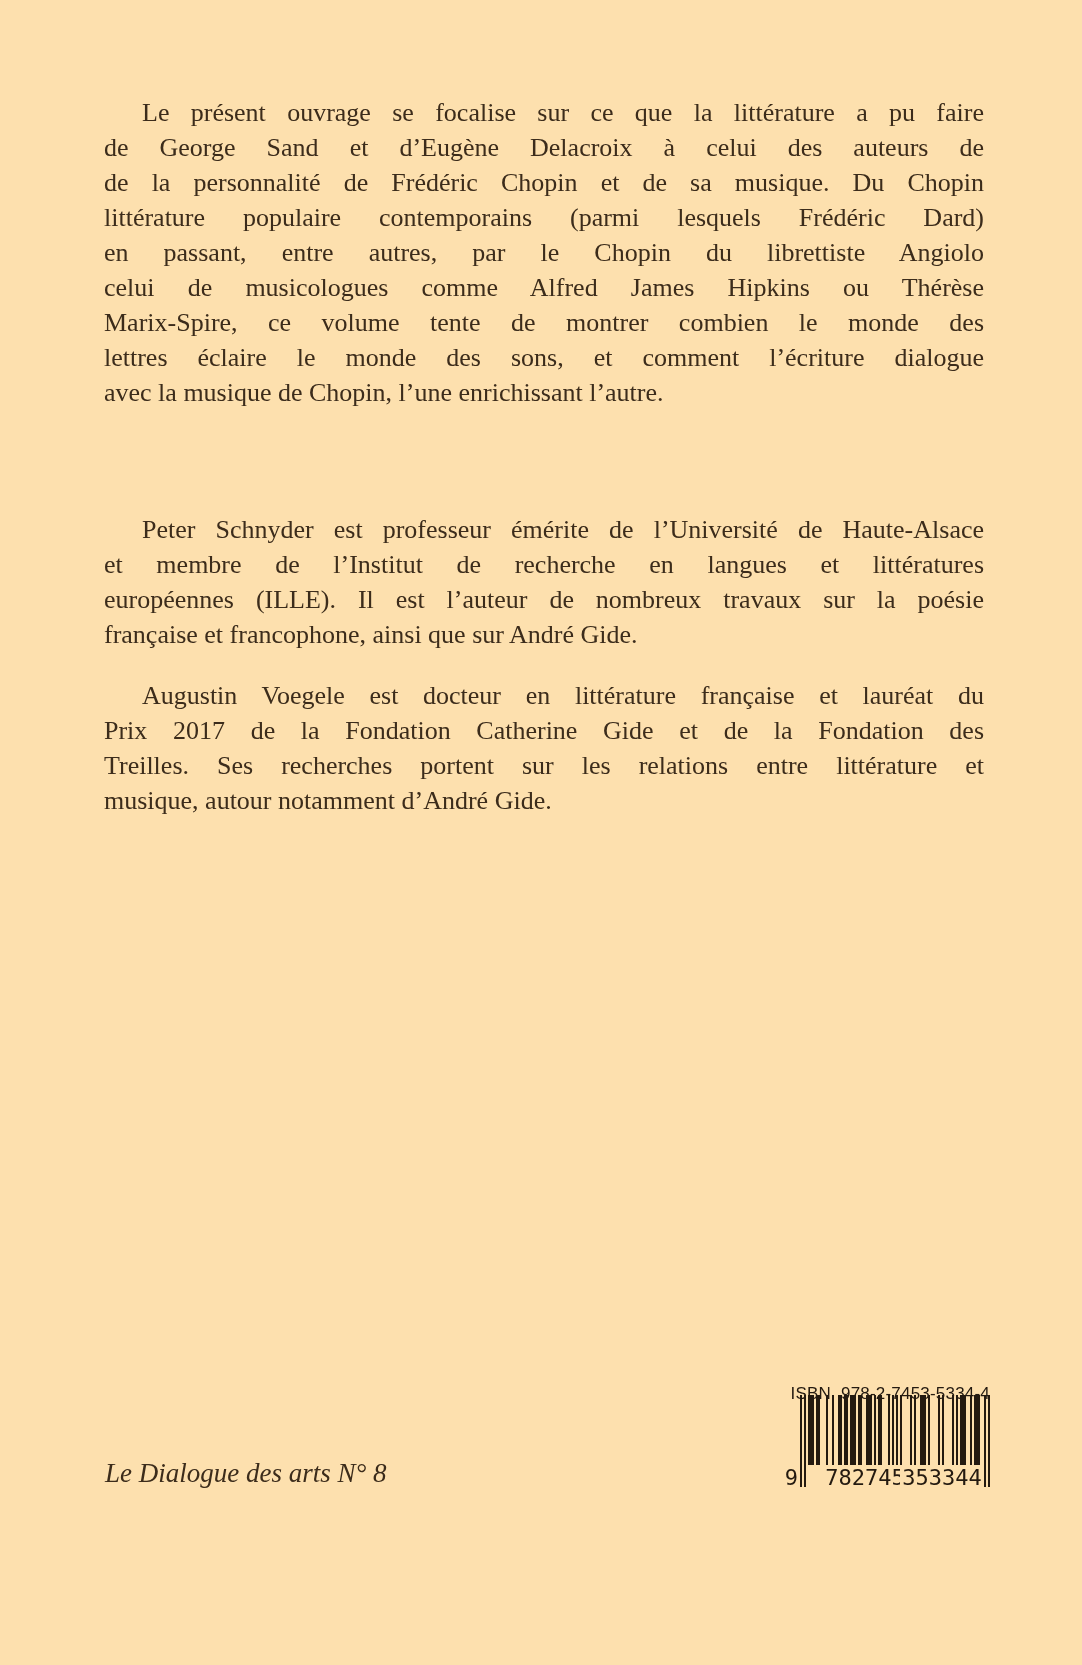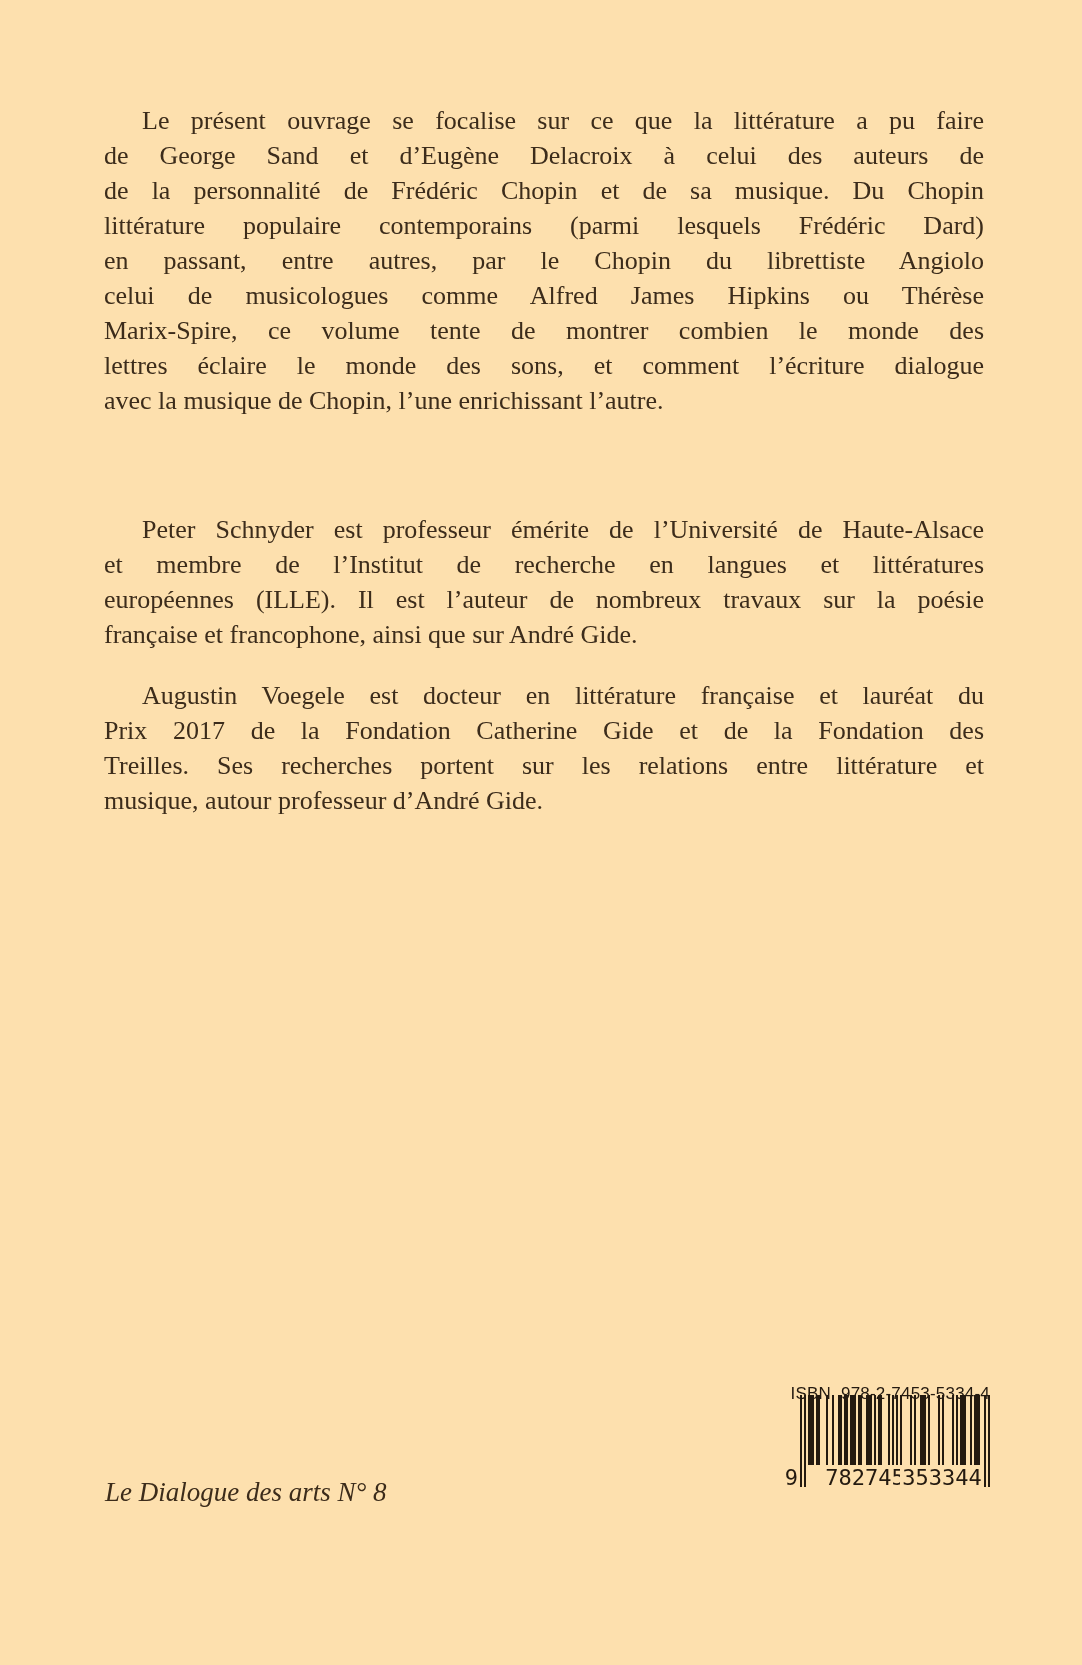--- a/index.html
+++ b/index.html
@@ -29,31 +29,30 @@
     height:35px;
     overflow:hidden;
     white-space:pre;
   }
   .para .line.last{
     text-align-last:left;
   }
   .para .line:first-child{
     text-indent:38px;
   }
-  #synopsis{top:95px;margin-top:8px;}
+  #synopsis{top:95px;}
   .italic{}
   #bio1{top:512px;}
   #bio2{top:678px;}
   .series{
     position:absolute;
     left:105px;top:1456px;
     font-style:italic;
     font-size:27px;
     line-height:35px;
-    margin-top:19px;
   }
   .isbn-block{
     position:absolute;
     left:774px;top:1372px;
     width:216px;height:125px;
   }
   .isbn-line{
     position:absolute;
     top:0;right:0;
     font-family:"Liberation Sans",sans-serif;
@@ -106,21 +105,21 @@
       <div class="line">Peter Schnyder est professeur émérite de l’Université de Haute-Alsace</div>
       <div class="line">et membre de l’Institut de recherche en langues et littératures</div>
       <div class="line">européennes (ILLE). Il est l’auteur de nombreux travaux sur la poésie</div>
       <div class="line last">française et francophone, ainsi que sur André Gide.</div>
     </div>
 
   <div class="para italic" id="bio2">
       <div class="line">Augustin Voegele est docteur en littérature française et lauréat du</div>
       <div class="line">Prix 2017 de la Fondation Catherine Gide et de la Fondation des</div>
       <div class="line">Treilles. Ses recherches portent sur les relations entre littérature et</div>
-      <div class="line last">musique, autour professeur d’André Gide.</div>
+      <div class="line last">musique, autour notamment d’André Gide.</div>
     </div>
 
   <div class="series">Le Dialogue des arts N° 8</div>
 
   <div class="isbn-block">
     <div class="isbn-line">
       <span>ISBN</span><span class="gap"></span><span>978-2-7453-5334-4</span>
     </div>
     <div class="barcode" id="barcode">
         <svg viewBox="0 0 95 46" preserveAspectRatio="none" width="190" height="92">

